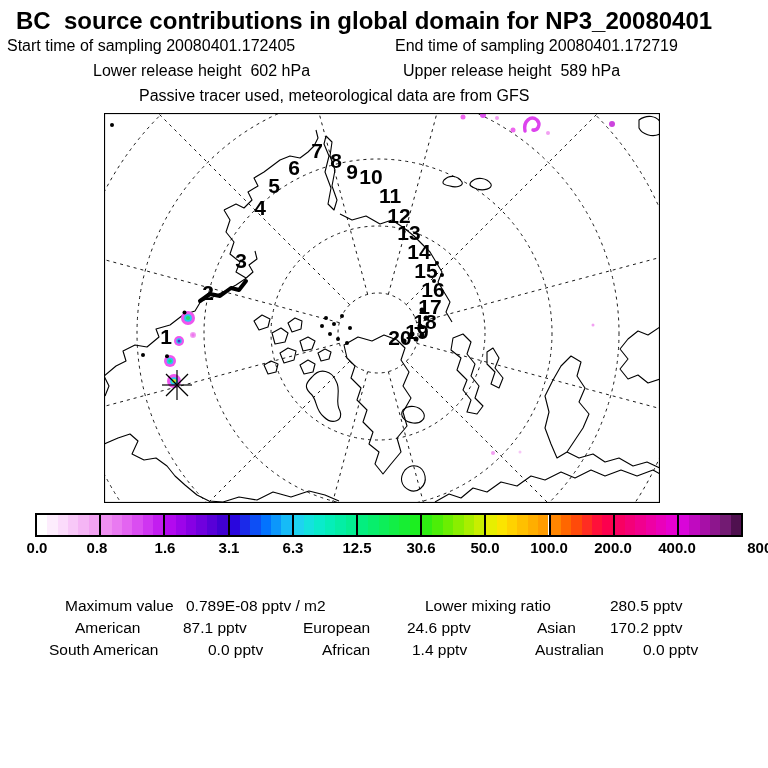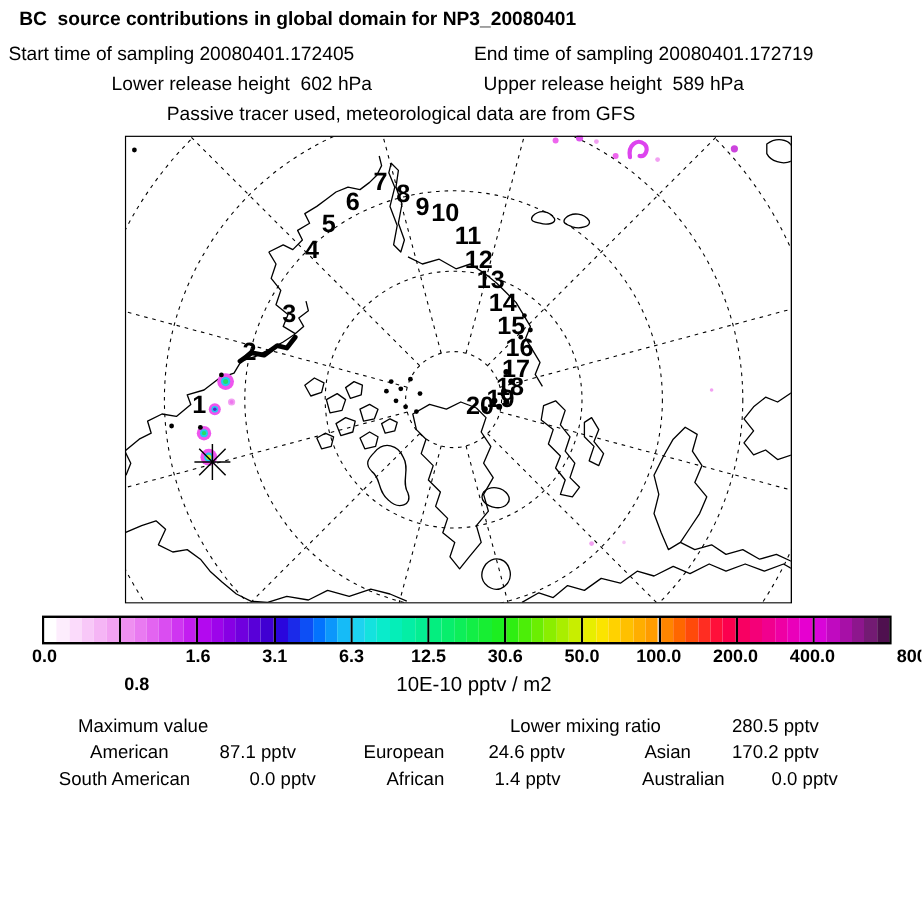--- a/index.html
+++ b/index.html
@@ -1,19 +1,19 @@
 <!DOCTYPE html>
 <html><head>
 <meta charset="utf-8">
 <style>
   html,body{margin:0;padding:0;background:#fff;}
   .page{position:relative;width:768px;height:768px;background:#ffffff;overflow:hidden;
         font-family:"Liberation Sans","DejaVu Sans",sans-serif;color:#000;}
   .hdr{position:absolute;white-space:pre;font-size:16px;line-height:1.1;}
-  .title{font-size:16px;font-weight:bold;}
+  .title{font-size:24px;font-weight:bold;}
   #map-svg{position:absolute;left:104px;top:113px;}
   #colorbar{position:absolute;left:35px;top:513px;width:708px;height:24px;
             border:2px solid #000;box-sizing:border-box;display:flex;}
   .cb-seg{flex:1;display:flex;border-right:2px solid #000;}
   .cb-seg:last-child{border-right:none;}
   .cb-step{flex:1;}
   .cb-tick{position:absolute;top:539px;transform:translateX(-50%);
            font-weight:bold;font-size:15px;white-space:pre;}
   .units{position:absolute;left:395px;top:561px;transform:translateX(-50%);
          font-size:17px;white-space:pre;}
@@ -257,35 +257,35 @@
         <div class="cb-step" style="background: rgb(217, 5, 217);"></div>
         <div class="cb-step" style="background: rgb(192, 10, 192);"></div>
         <div class="cb-step" style="background: rgb(167, 16, 167);"></div>
         <div class="cb-step" style="background: rgb(141, 22, 141);"></div>
         <div class="cb-step" style="background: rgb(115, 27, 115);"></div>
         <div class="cb-step" style="background: rgb(79, 16, 79);"></div>
       </div>
     </div>
   <div id="cb-ticks">
       <span class="cb-tick" style="left: 37px;">0.0</span>
-      <span class="cb-tick" style="left: 114px; margin-top: 23px;">0.8</span>
+      <span class="cb-tick" style="left: 97px;">0.8</span>
       <span class="cb-tick" style="left: 165px;">1.6</span>
       <span class="cb-tick" style="left: 229px; text-align: center;">3.1</span>
       <span class="cb-tick" style="left: 293px;">6.3</span>
       <span class="cb-tick" style="left: 357px;">12.5</span>
       <span class="cb-tick" style="left: 421px;">30.6</span>
       <span class="cb-tick" style="left: 485px;">50.0</span>
       <span class="cb-tick" style="left: 549px;">100.0</span>
       <span class="cb-tick" style="left: 613px;">200.0</span>
       <span class="cb-tick" style="left: 677px;">400.0</span>
       <span class="cb-tick" style="left: 741px; margin-left: 25px;">800.0</span>
     </div>
-  <div class="units">10E-10 pptv / m2</div>
 
   <span class="stat" style="left:65px;top:597px">Maximum value</span>
+  <span class="stat" style="left:186px;top:597px">0.789E-08 pptv / m2</span>
   <span class="stat" style="left:425px;top:597px">Lower mixing ratio</span>
   <span class="stat" style="left:610px;top:597px">280.5 pptv</span>
 
   <span class="stat" style="left:75px;top:619px">American</span>
   <span class="stat" style="left:183px;top:619px">87.1 pptv</span>
   <span class="stat" style="left:303px;top:619px">European</span>
   <span class="stat" style="left:407px;top:619px">24.6 pptv</span>
   <span class="stat" style="left:537px;top:619px">Asian</span>
   <span class="stat" style="left:610px;top:619px">170.2 pptv</span>
 

